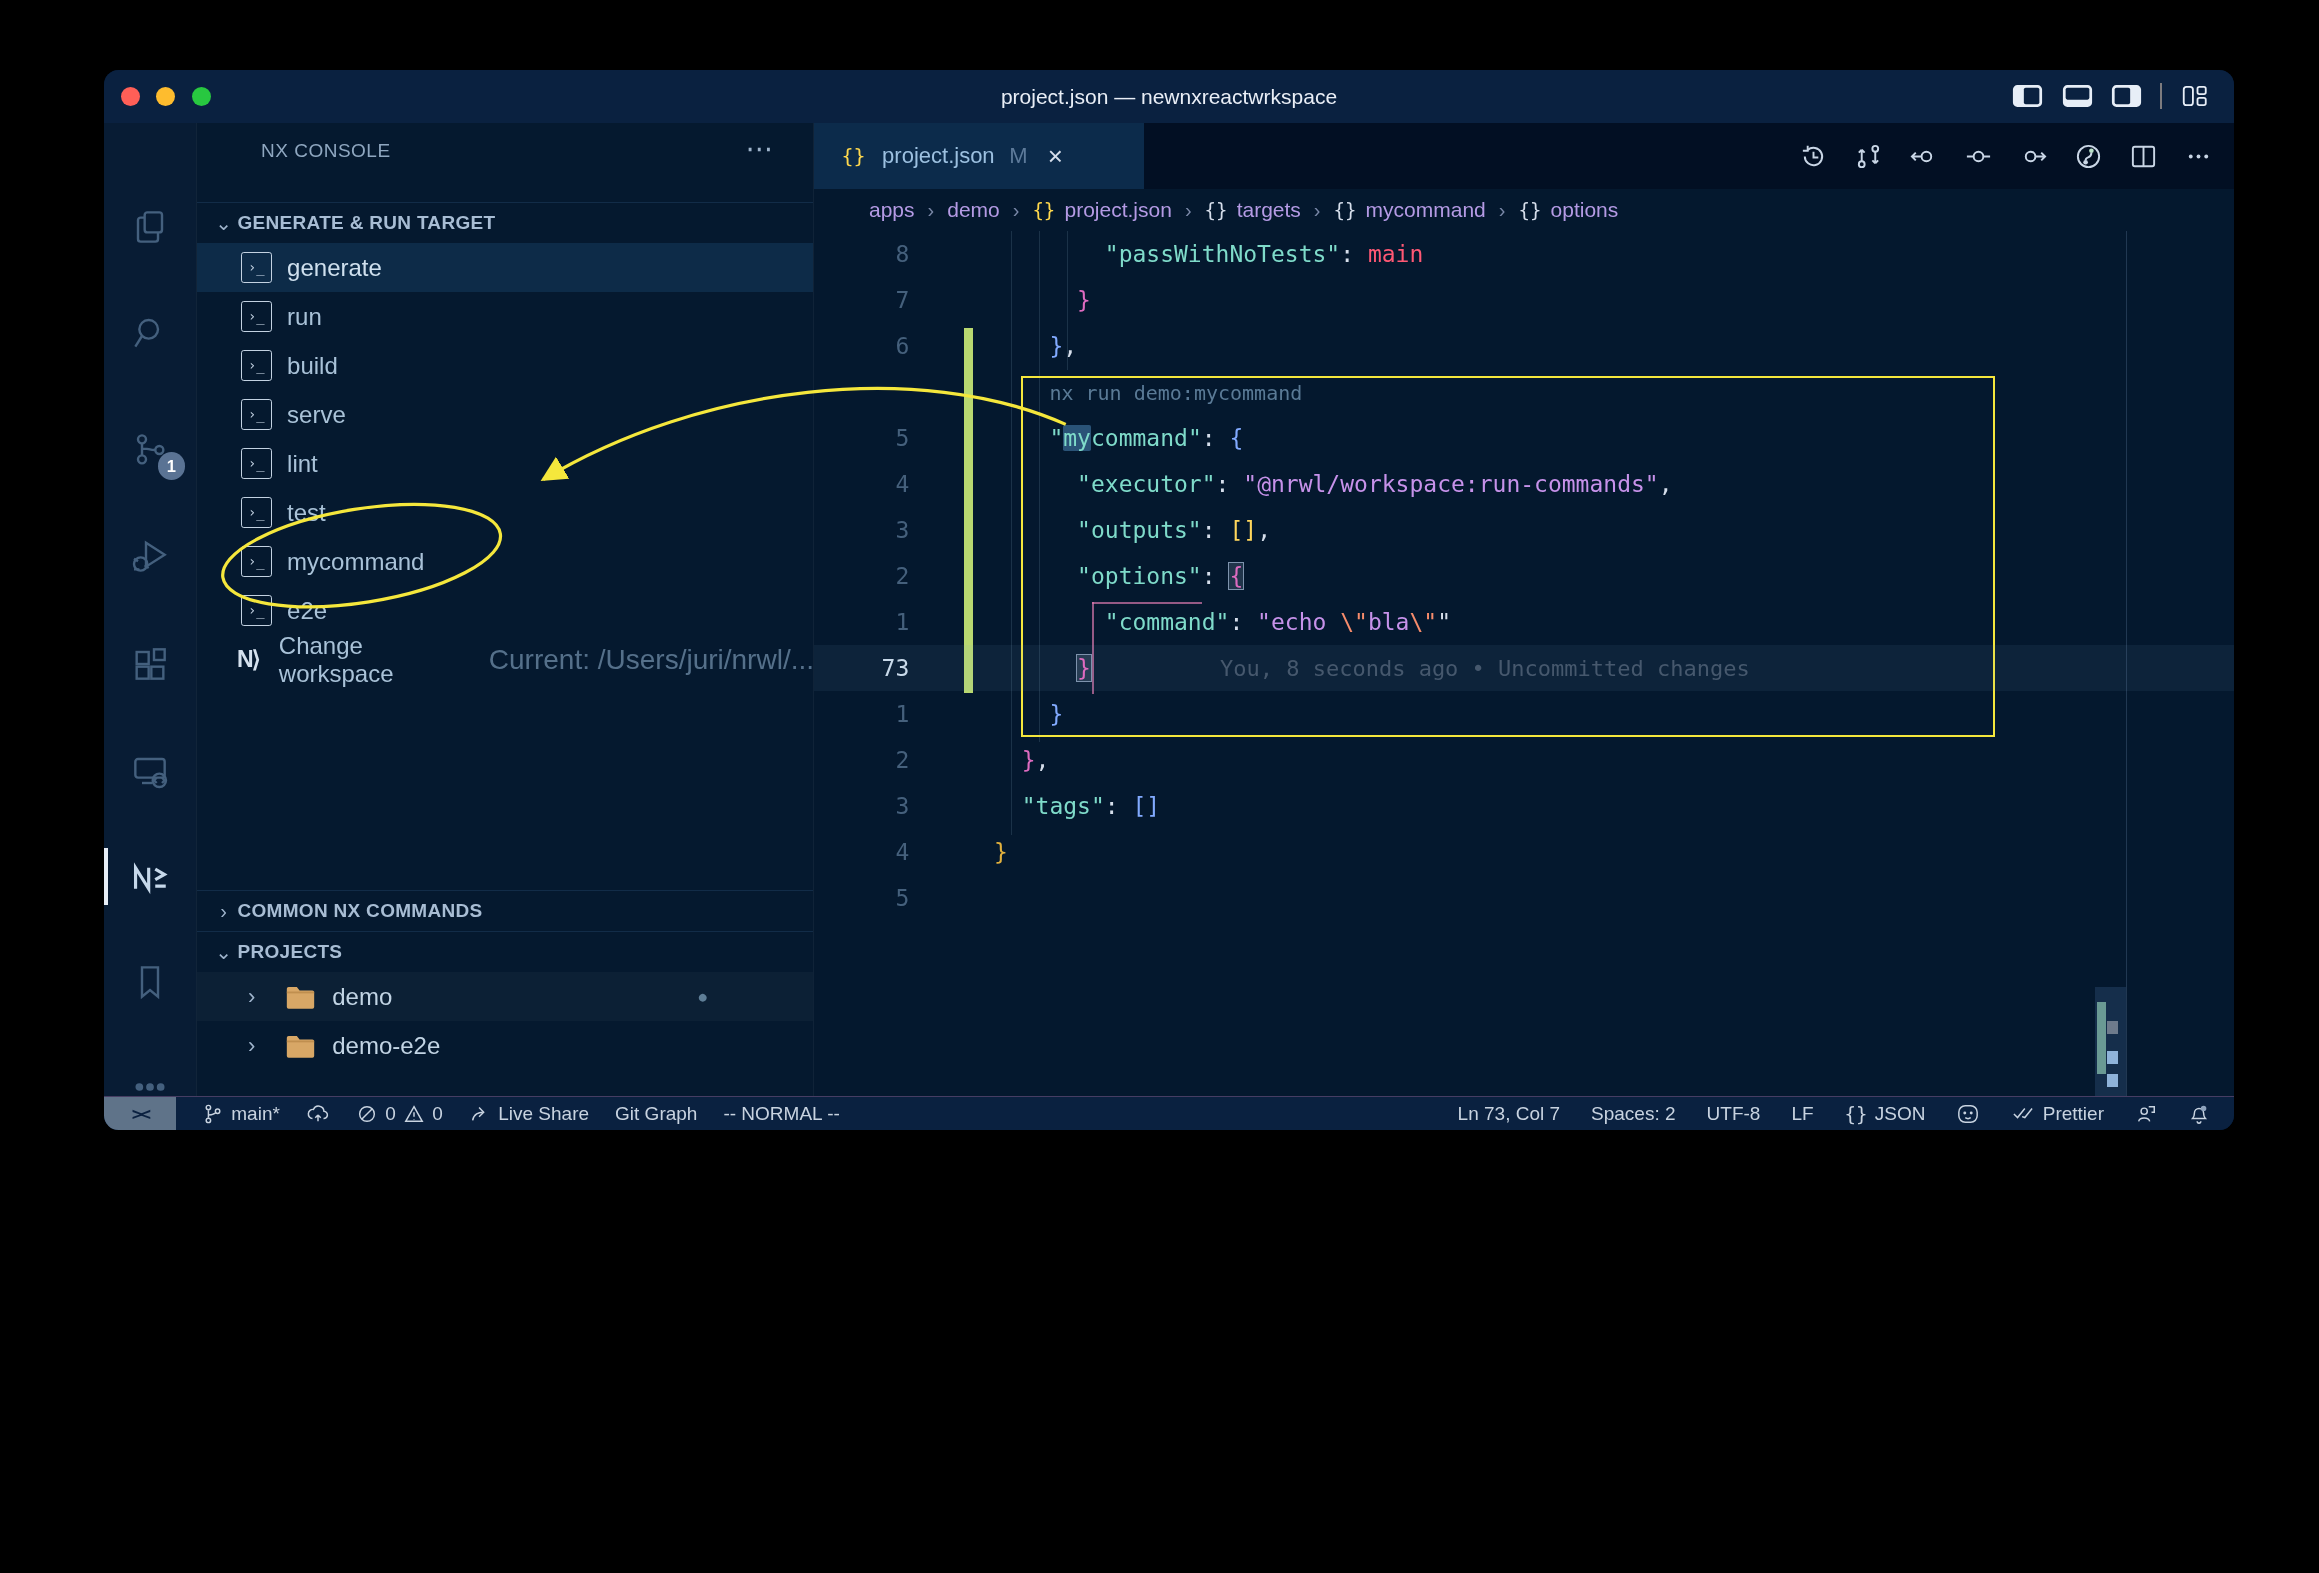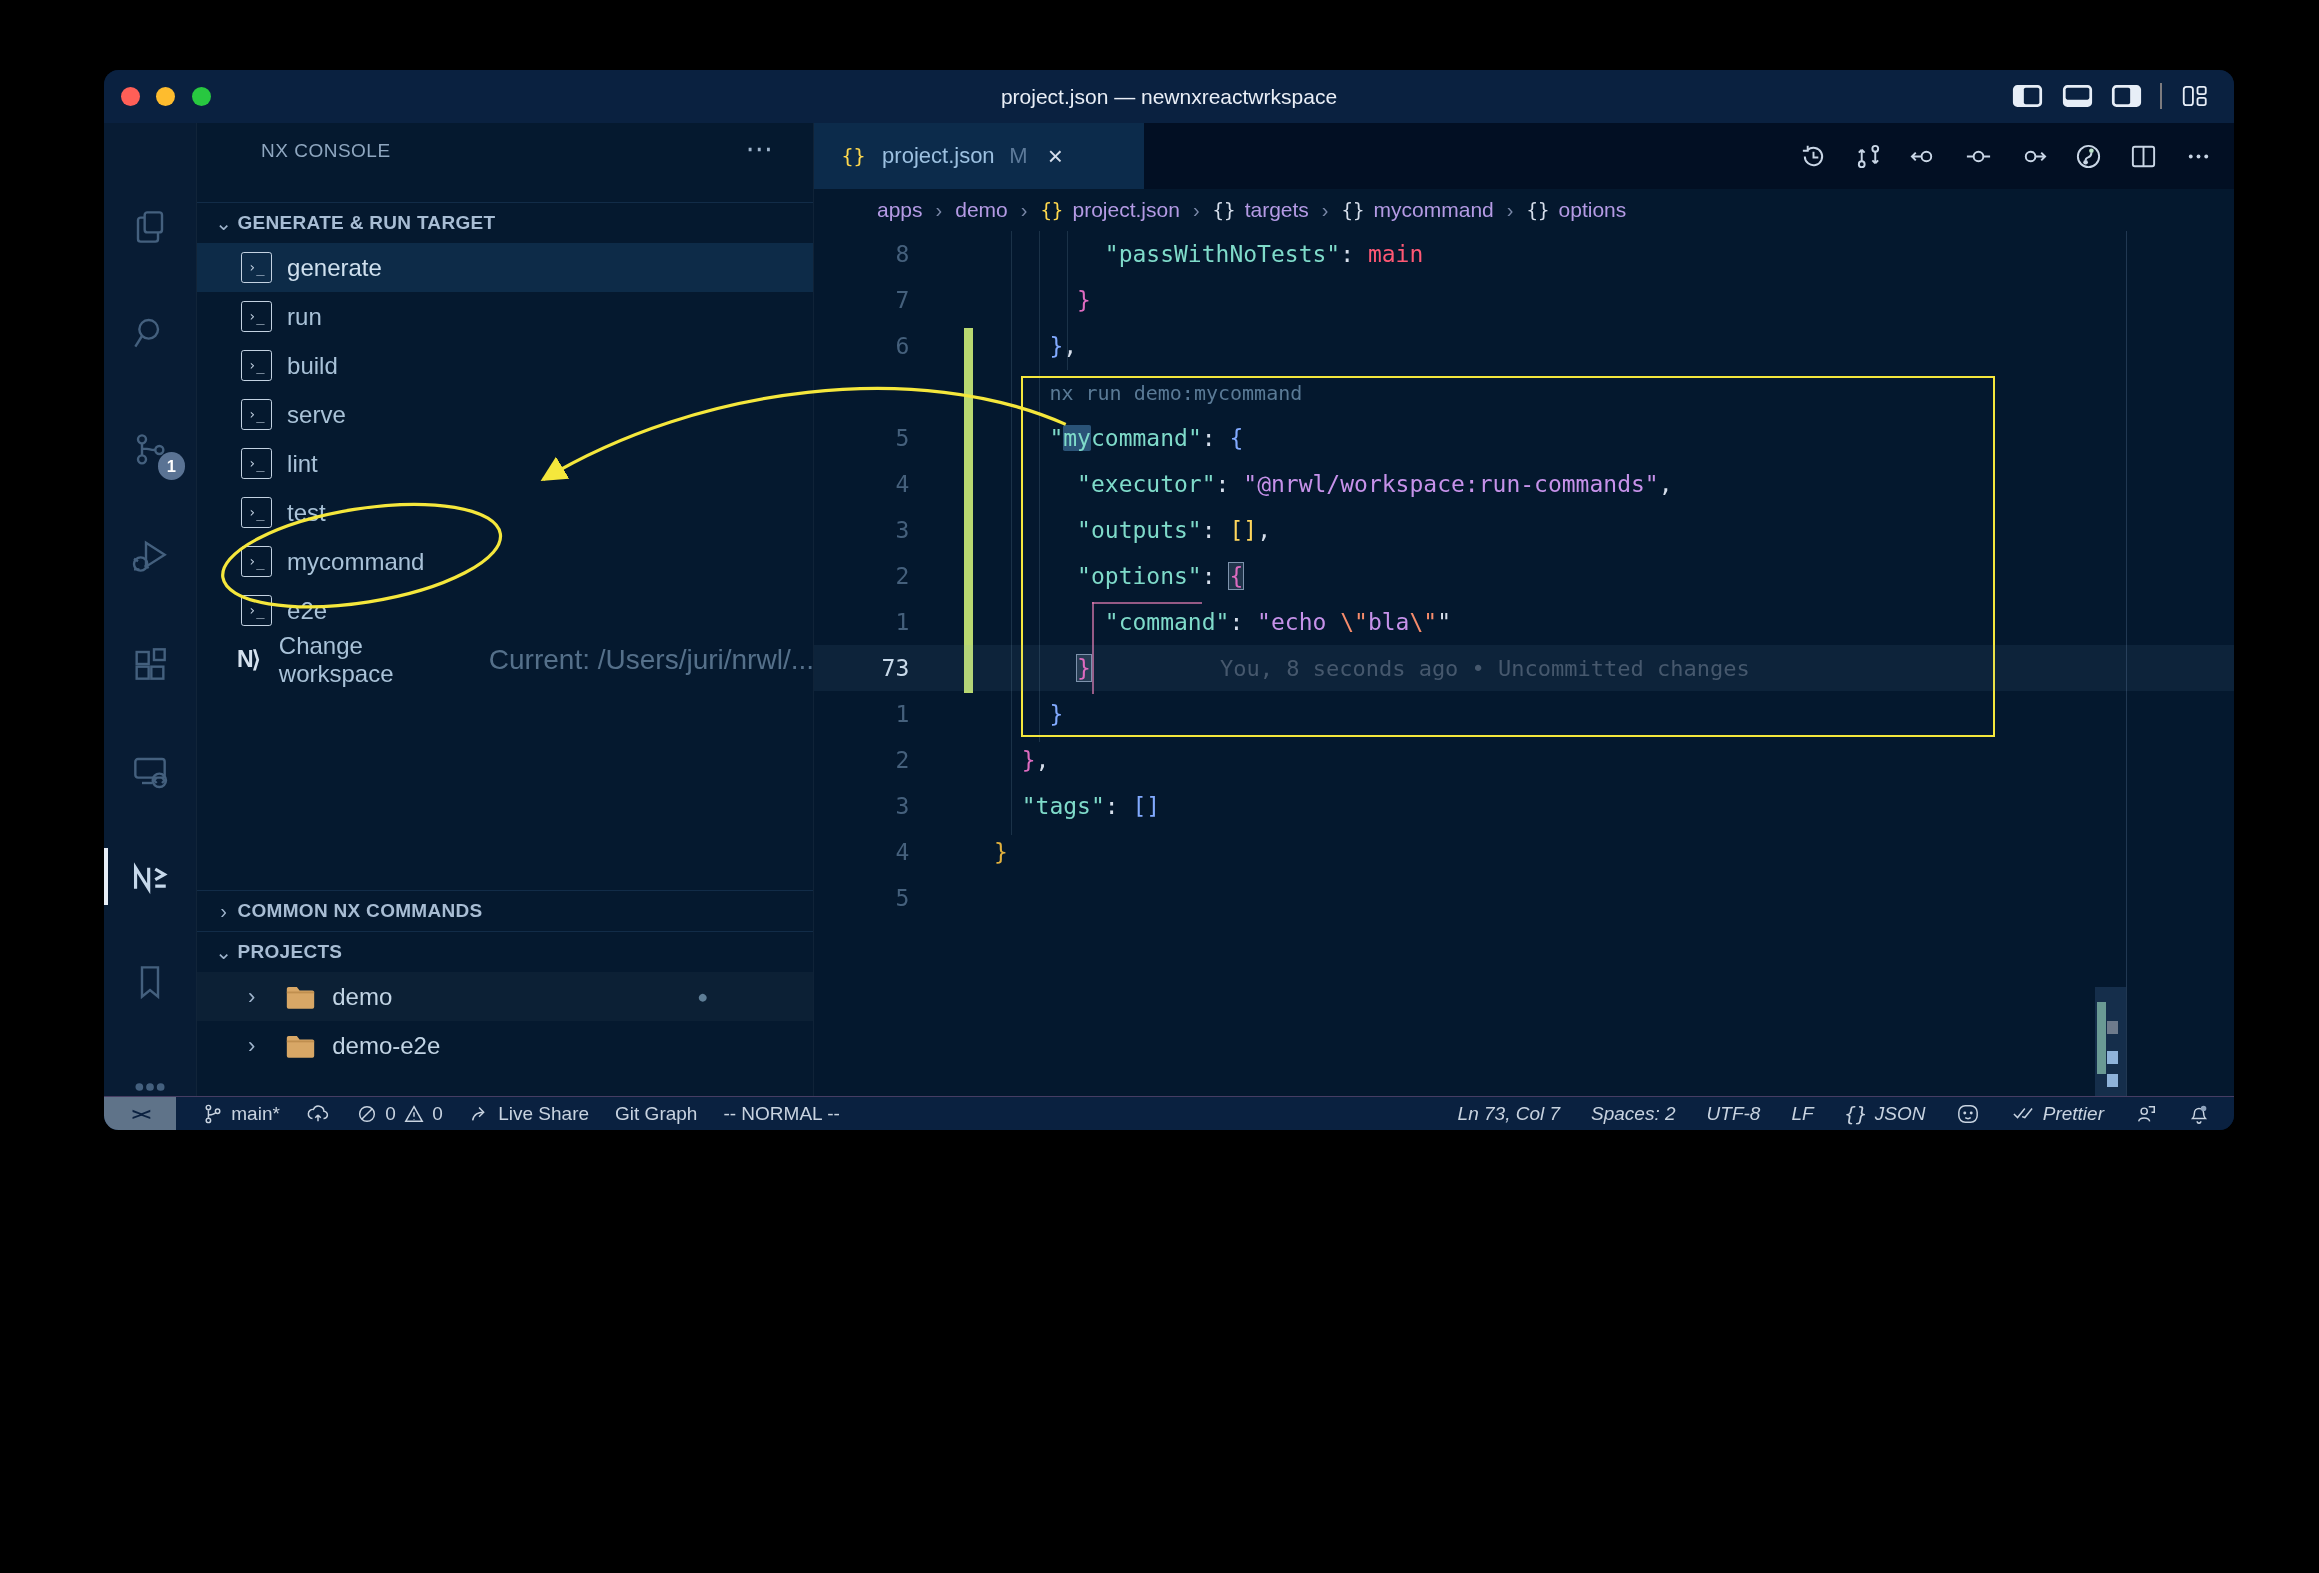--- a/index.html
+++ b/index.html
@@ -48,21 +48,21 @@
   
   .editorpane{position:absolute;left:709px;top:53px;width:1421px;height:1280px;background:#04182e;border-left:0.9px solid rgba(255,255,255,.05);}
   .tabbar{position:absolute;left:0;top:0;width:100%;height:66px;background:#020f23;}
   .tab{position:absolute;left:0;top:0;width:330px;height:66px;background:#0c2b4b;display:flex;align-items:center;}
   .tab-braces{color:#ffd84d;font-family:"DejaVu Sans Mono",monospace;font-size:20px;margin-left:27.5px;}
   .tab-name{color:#9cc0e0;font-size:22px;margin-left:16.5px;}
   .tab-mod{color:#5d7a9a;font-size:22px;margin-left:14.7px;}
   .tab-close{color:#d6deeb;font-size:26px;margin-left:20px;}
   .ed-icons{position:absolute;right:22px;top:0;height:66px;display:flex;align-items:center;gap:26px;}
   .ed-icons svg{stroke:#c9d6e6;fill:none;stroke-width:2;}
-  .crumbs{position:absolute;left:8px;top:66px;width:100%;height:42px;display:flex;align-items:center;font-size:21px;}
+  .crumbs{position:absolute;left:0;top:66px;width:100%;height:42px;display:flex;align-items:center;font-size:21px;}
   .crumb{color:#b49ae4;display:flex;align-items:center;}
   .crumb .bicon{font-family:"DejaVu Sans Mono",monospace;color:#d6deeb;margin-right:9.2px;font-size:19px;}
   .crumb .bicon.yellow{color:#ffd84d;}
   .csep{color:#7a88a8;margin:0 13px;font-size:20px;}
   
   .codearea{position:absolute;left:0;top:108px;width:1421px;height:1146px;overflow:hidden;}
   .guide{position:absolute;width:0.9px;background:rgba(95,126,151,.25);}
   .gutterbar{position:absolute;left:150px;width:9.2px;background:#b9d870;}
   .crow{position:relative;display:flex;height:46px;align-items:center;white-space:pre;
     font-family:"DejaVu Sans Mono",monospace;font-size:23px;}
@@ -85,21 +85,21 @@
   .redge{position:absolute;left:1312px;top:0;width:0.9px;height:1146px;background:rgba(120,150,190,.25);}
   .hthumb{position:absolute;left:165px;top:1126px;width:950px;height:25px;background:#10395c;}
   
   .statusbar{position:absolute;left:0;bottom:0;width:100%;height:33px;background:#0a2140;border-top:1.8px solid #463d63;
     display:flex;align-items:center;color:#c8d3e0;font-size:19px;}
   .remote-block{width:72px;height:100%;background:#5f7389;color:#0b2140;display:flex;align-items:center;justify-content:center;
     font-family:"DejaVu Sans Mono",monospace;font-weight:bold;font-size:18.4px;letter-spacing:-2.8px;flex:none;}
   .sb-item{display:flex;align-items:flex-start;gap:7.3px;margin-left:26px;flex:none;}
   .sb-item svg{stroke:#c8d3e0;fill:none;stroke-width:1.6;}
   .sb-right{margin-left:auto;display:flex;align-items:center;margin-right:24px;}
-  .sb-right .sb-item{margin-left:31px;font-style:italic;}
+  .sb-right .sb-item{margin-left:31px;}
   .mono{font-family:"DejaVu Sans Mono",monospace;}
   
   .overlay{position:absolute;left:0;top:0;width:2130px;height:1366px;pointer-events:none;z-index:60;}
 </style>
 </head>
 <body>
 
 <div class="window">
 
   <div class="titlebar">

